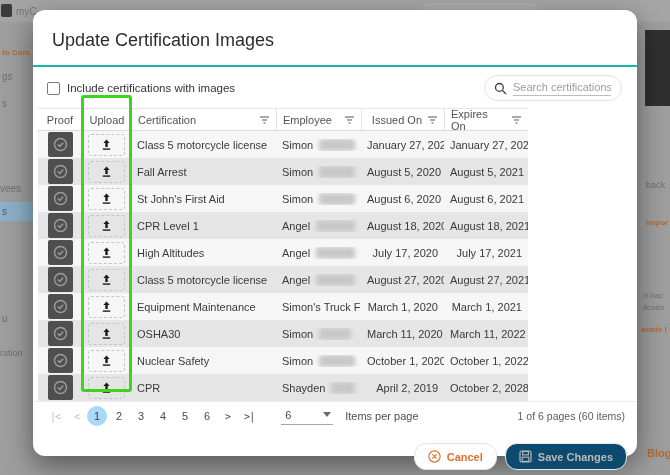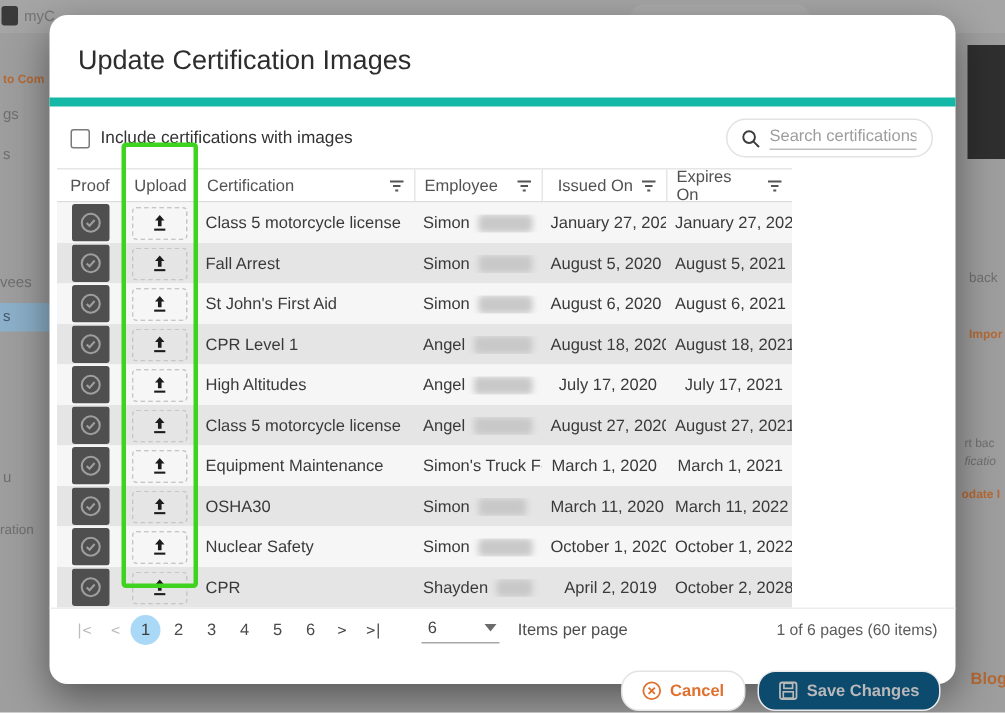--- a/index.html
+++ b/index.html
@@ -27,21 +27,21 @@
   .bk-r3 { left:643px; top:291px; font-size:8px; }
   .bk-r4 { left:643px; top:303px; font-size:8px;font-style:italic; }
   .bk-r5 { left:641px; top:325px; font-size:8px; }
   .bk-r6 { left:647px; top:447px; font-size:11px; }
 
   
   .modal { position:absolute; left:33px; top:10px; width:604px; height:446px;
     background:#fff; border-radius:12px; box-shadow:0 10px 28px rgba(0,0,0,.45); z-index:5; }
   .modal-title { font-size:18px; color:#2d2d2d; padding:20px 20px 14px 19px; }
 
-  .toolbar { border-top:6px solid #14b8a6; padding:8px 15px 7px 14px;
+  .toolbar { border-top:2px solid #14b8a6; padding:8px 15px 7px 14px;
     display:flex; align-items:center; justify-content:space-between; }
   .cb-wrap { display:flex; align-items:center; gap:7px; }
   .checkbox { width:13px; height:13px; border:1px solid #7a7a7a; border-radius:2px; background:#fff; cursor:pointer; }
   .cb-label { font-size:11.5px; color:#333; }
   .searchbox { display:flex; align-items:center; gap:6px; border:1px solid #e2e2e2;
     border-radius:14px; padding:4px 10px 4px 9px; }
   .searchbox input { border:none; outline:none; border-bottom:1px solid #bdbdbd;
     font-size:11px; width:98px; padding:1px 0 2px 0; color:#444;
     font-family:"Liberation Sans", sans-serif; }
   .searchbox input::placeholder { color:#9d9d9d; }

